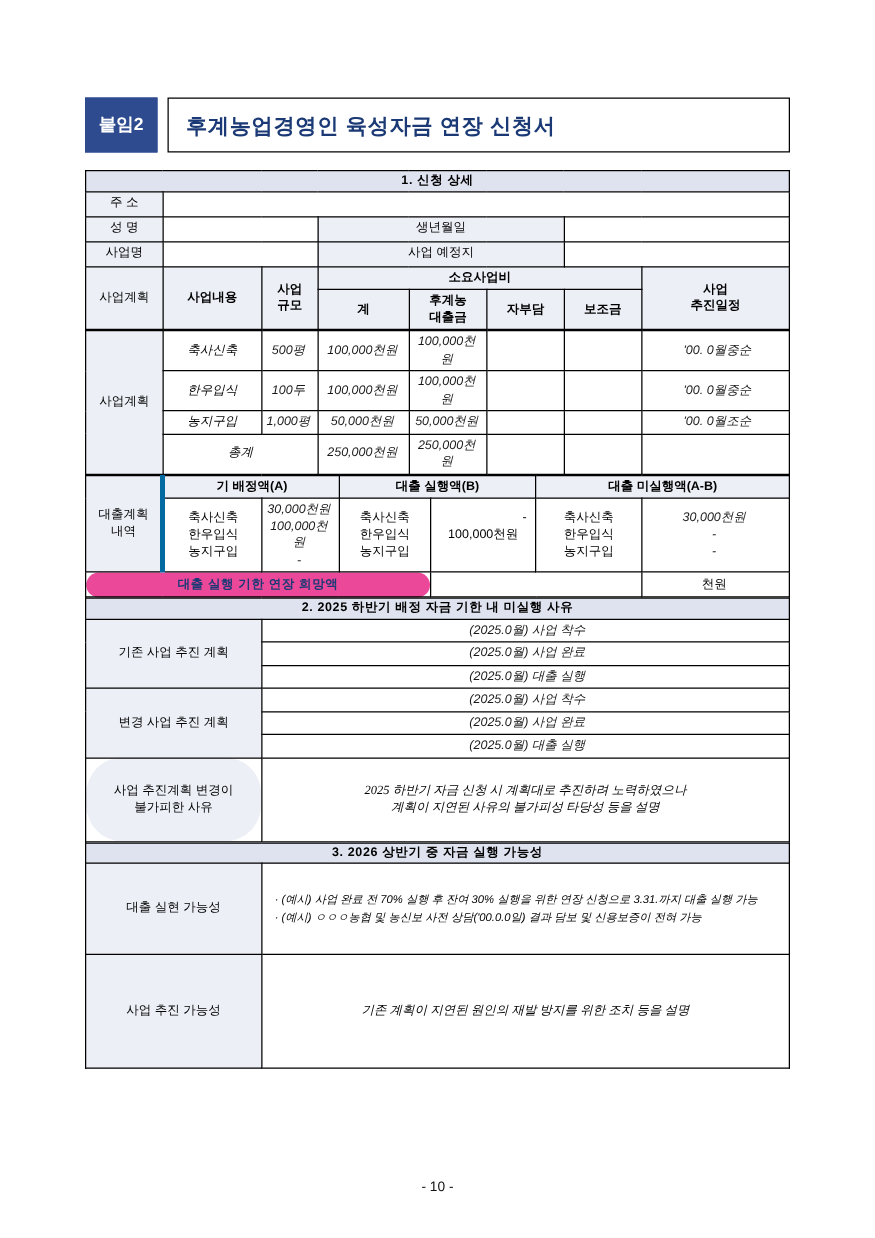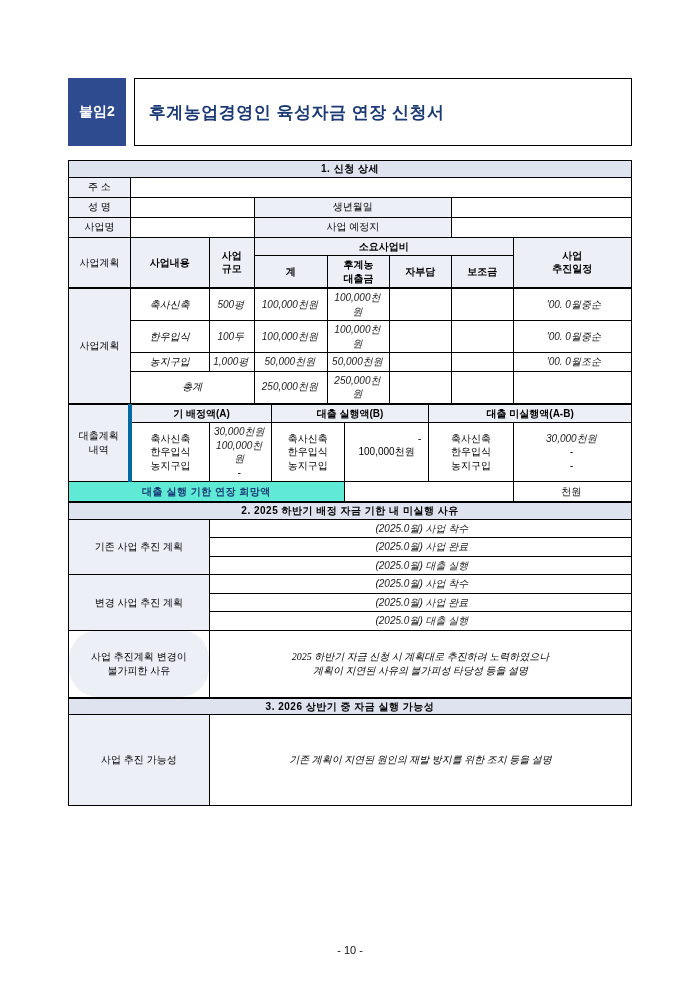--- a/index.html
+++ b/index.html
@@ -25,21 +25,21 @@
   .header-row {
     display: flex;
     align-items: stretch;
     margin-bottom: 14px;
   }
   .attach-badge {
     background: #2f4b8f;
     color: #fff;
     font-weight: bold;
     font-size: 14px;
-    padding: 24px 10px;
+    padding: 12px 10px;
     display: flex;
     align-items: center;
     justify-content: center;
     border: 1px solid #2f4b8f;
     min-width: 52px;
     box-sizing: border-box;
   }
   .title-box {
     flex: 1;
     border: 1px solid #000;
@@ -91,22 +91,23 @@
     font-size: 9px;
   }
   .ital-r { text-align: right; padding-right: 5px !important; }
   .ital-l { text-align: left; padding-left: 6px !important; }
   .right { text-align: right; padding-right: 5px !important; margin-top: 31px; }
   .plan-name { font-style: italic; font-size: 9.5px; }
   .big-blue {
     color: #1b3a75;
     font-weight: bold;
     font-size: 13px;
-    background: #5eead4;
+    background: #ec4899;
     letter-spacing: .5px;
+    border-radius: 10px;
   }
   .tall { height: 52px; }
   .taller { height: 62px; border-radius: 29px; }
   .footer {
     position: absolute;
     bottom: 34px;
     left: 0;
     width: 700px;
     text-align: center;
     font-size: 11px;
@@ -300,20 +301,27 @@
   <table class="doc" style="border-top:none">
     <colgroup>
       <col style="width:25%">
       <col style="width:75%">
     </colgroup>
     <tbody>
         <tr>
       <td class="sec-title" colspan="2">3. 2026 상반기 중 자금 실행 가능성</td>
     </tr>
     <tr>
+      <td class="lbl" style="height:60px">대출 실현 가능성</td>
+      <td style="height:60px;padding:6px 10px !important">
+        <div class="exline">· (예시) 사업 완료 전 70% 실행 후 잔여 30% 실행을 위한 연장 신청으로 3.31.까지 대출 실행 가능</div>
+        <div class="exline">· (예시) ㅇㅇㅇ농협 및 농신보 사전 상담('00.0.0일) 결과 담보 및 신용보증이 전혀 가능</div>
+      </td>
+    </tr>
+    <tr>
       <td class="lbl" style="height:86px">사업 추진 가능성</td>
       <td style="height:86px" class="multi">기존 계획이 지연된 원인의 재발 방지를 위한 조치 등을 설명</td>
     </tr>
   </tbody>
     </table>
 
 </div>
 
 <div class="footer">- 10 -</div>
 

